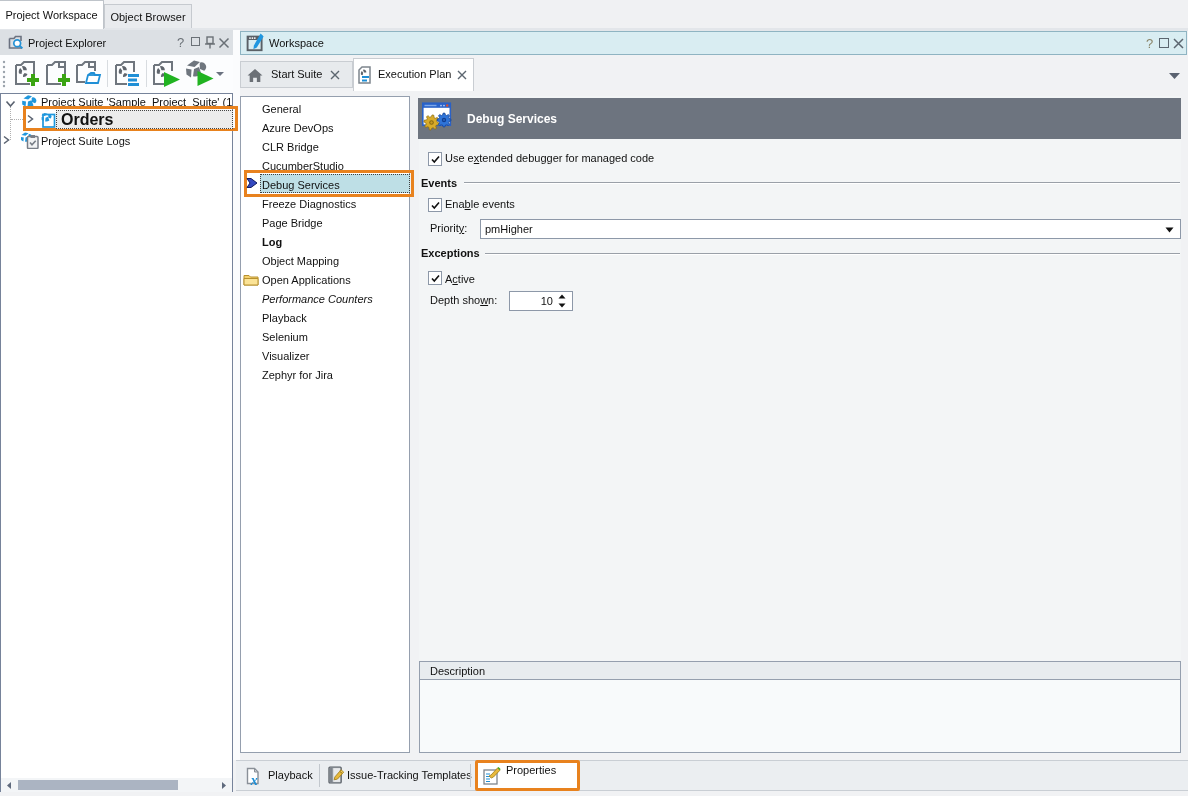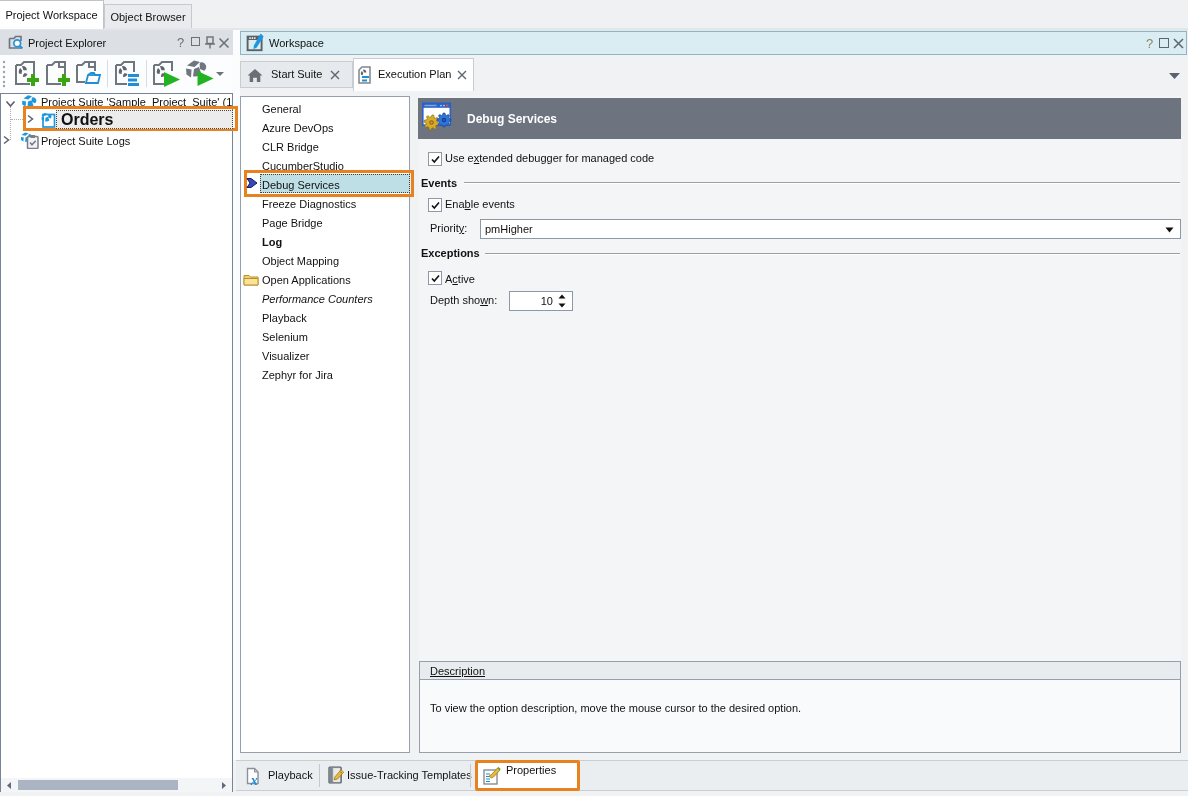--- a/index.html
+++ b/index.html
@@ -289,22 +289,21 @@
   <div class="abs vc" style="left:430px;top:292px;height:16px;">Depth sho<span style="text-decoration:underline">w</span>n:</div>
   <div class="abs" style="left:509px;top:291px;width:64px;height:20px;background:#fff;border:1.3px solid #8d98a8;box-sizing:border-box;"></div>
   <div class="abs vc" style="left:510px;top:293px;width:43px;height:16px;justify-content:flex-end;">10</div>
   <svg class="abs" style="left:558px;top:294px;" width="8" height="14" viewBox="0 0 8 14">
     <path d="M4 0.5 L7.5 4.5 L0.5 4.5 Z" fill="#111"></path>
     <path d="M0.5 9.5 L7.5 9.5 L4 13.5 Z" fill="#111"></path>
   </svg>
 
   <div class="abs" style="left:419px;top:661px;width:762px;height:92px;background:#f8fafb;border:1px solid #959fae;box-sizing:border-box;"></div>
   <div class="abs" style="left:420px;top:662px;width:760px;height:18px;background:#e8ecef;border-bottom:1px solid #959fae;box-sizing:border-box;"></div>
-  <div class="abs vc" style="left:430px;top:662px;height:18px;text-decoration:underline;">Description</div>
-  <div class="abs vc" style="left:430px;top:700px;height:16px;">To view the option description, move the mouse cursor to the desired option.</div>
+  <div class="abs vc" style="left:430px;top:662px;height:18px;">Description</div>
 
   <div class="abs" style="left:236px;top:760px;width:952px;height:31px;background:#ebeef1;border-top:1px solid #c9ced4;border-bottom:1px solid #c9ced4;box-sizing:border-box;"></div>
   <svg class="abs" style="left:246px;top:767px;" width="19" height="20" viewBox="0 0 19 20">
     <path d="M1.5 1.5 L8.5 1.5 L12 5 L12 16.5 L1.5 16.5 Z" fill="#fff" stroke="#8a9098" stroke-width="1.4"></path>
     <path d="M8.5 1.5 L8.5 5 L12 5 Z" fill="#c8cdd2" stroke="#8a9098" stroke-width="1"></path>
     <text x="4.8" y="17.5" font-family="Liberation Serif,serif" font-style="italic" font-weight="bold" font-size="14" fill="#1f8fd6">x</text>
   </svg>
   <div class="abs vc" style="left:268px;top:760px;height:30px;">Playback</div>
   <div class="abs" style="left:319px;top:764px;width:1px;height:23px;background:#c3c8ce;"></div>
   <svg class="abs" style="left:328px;top:766px;" width="17" height="19" viewBox="0 0 18 20">

